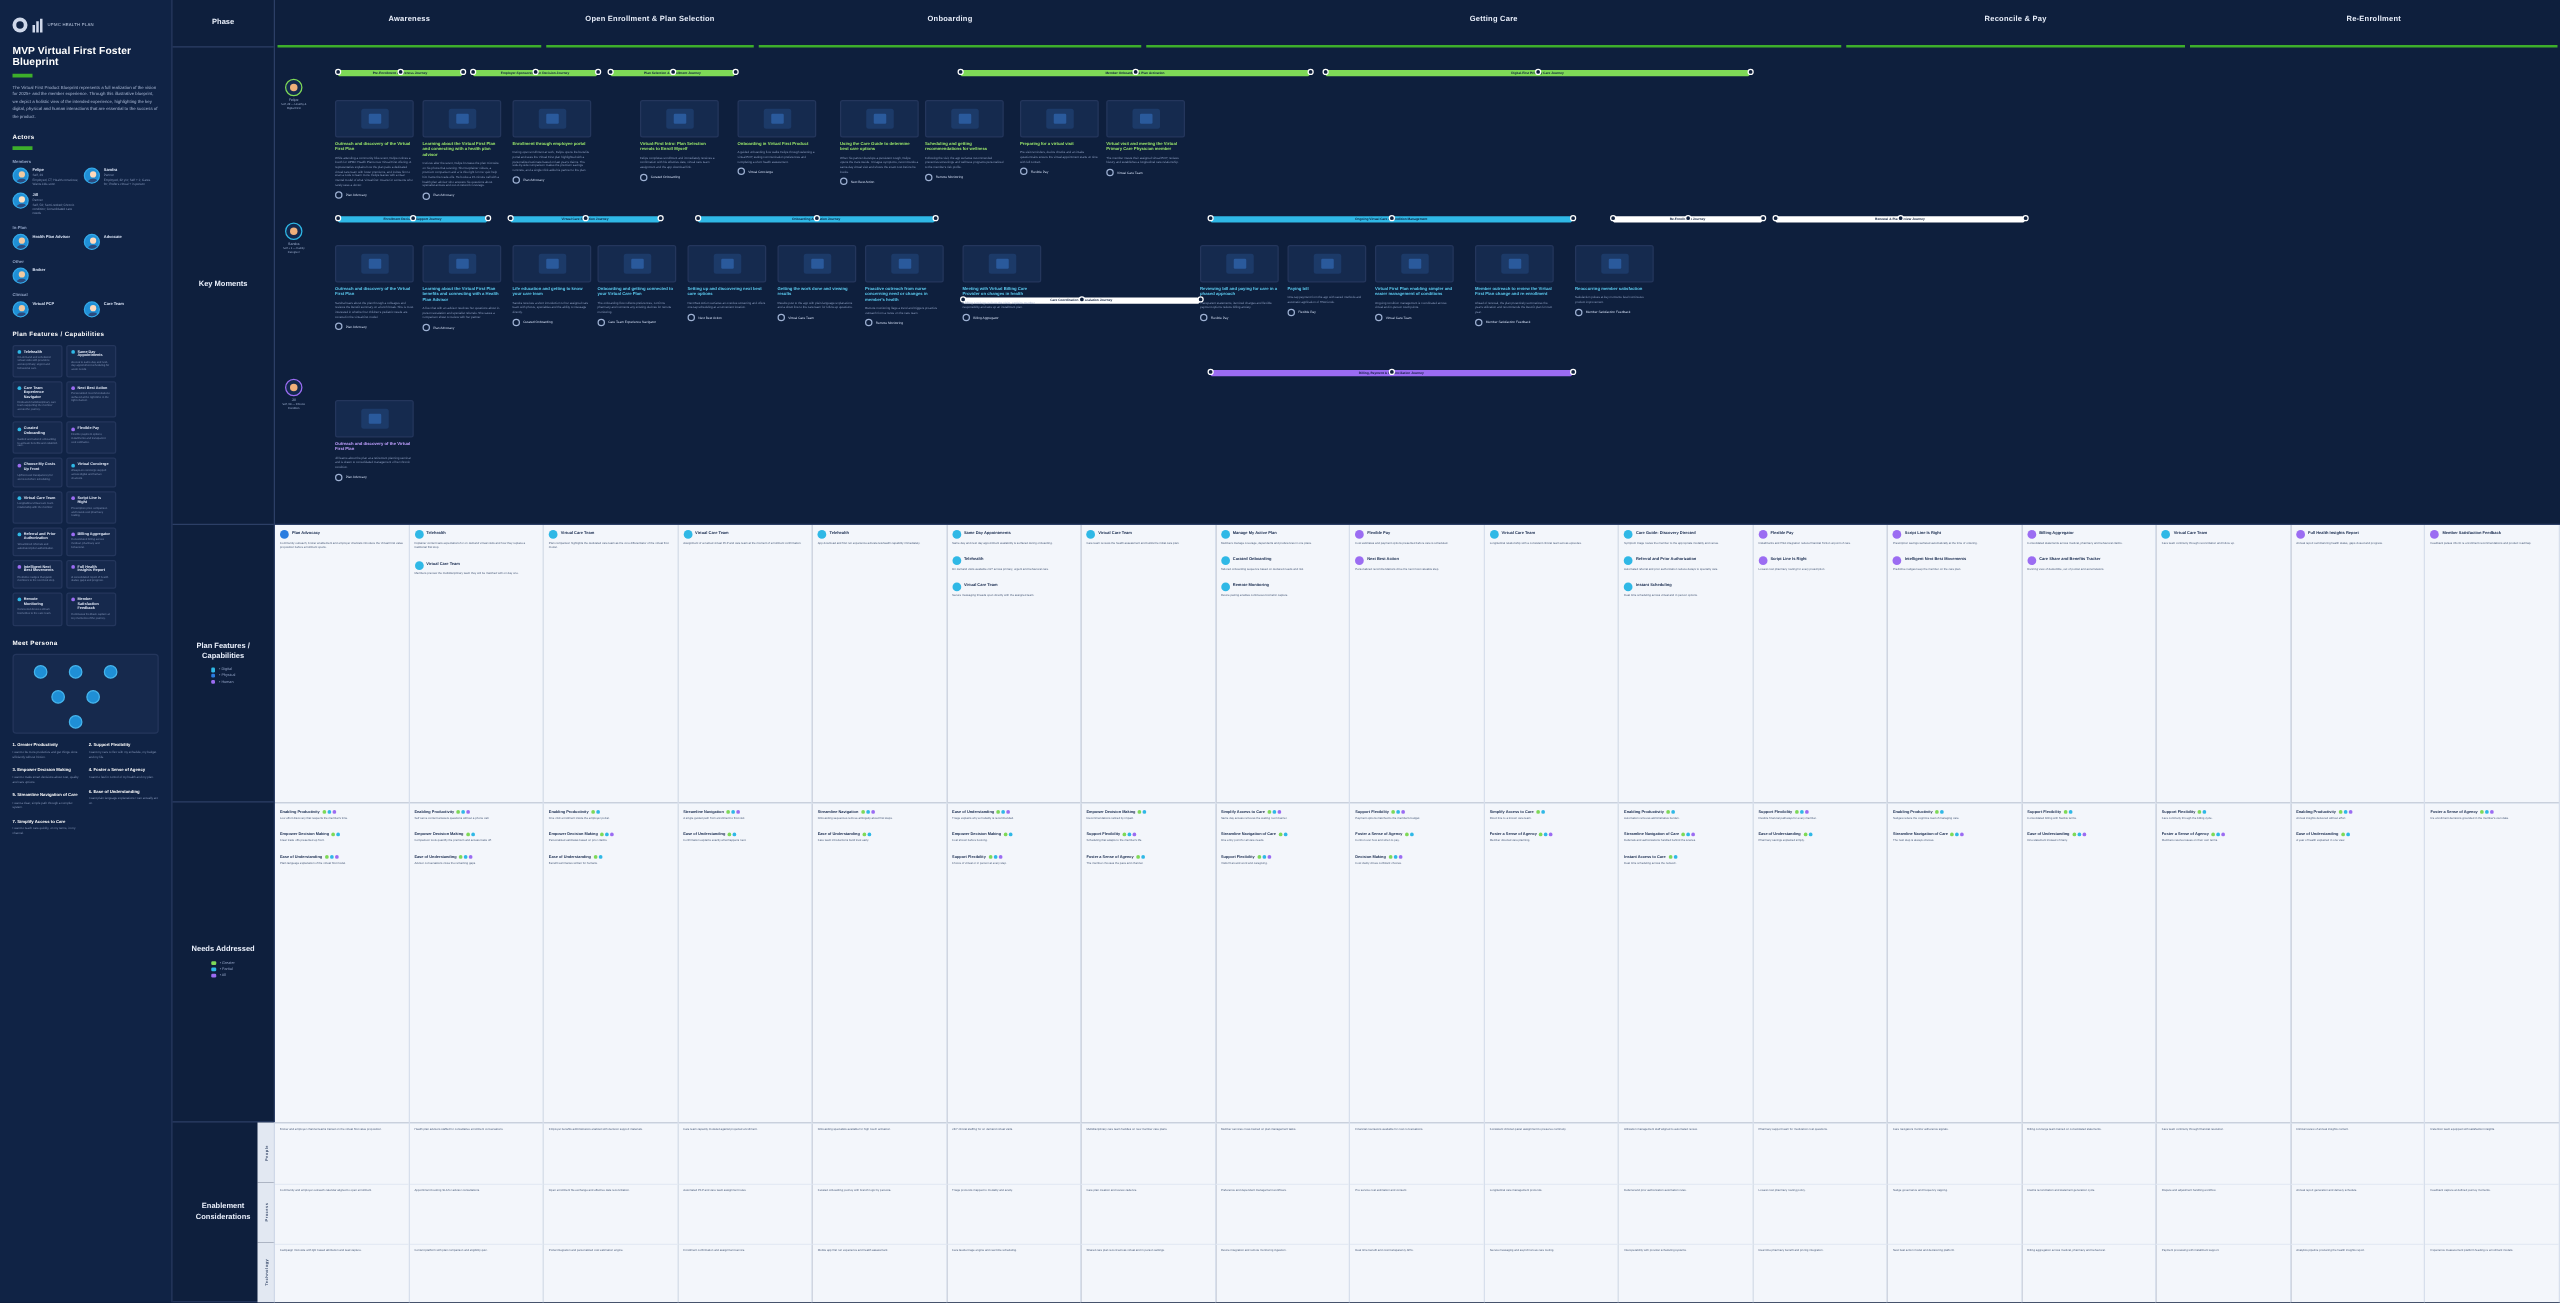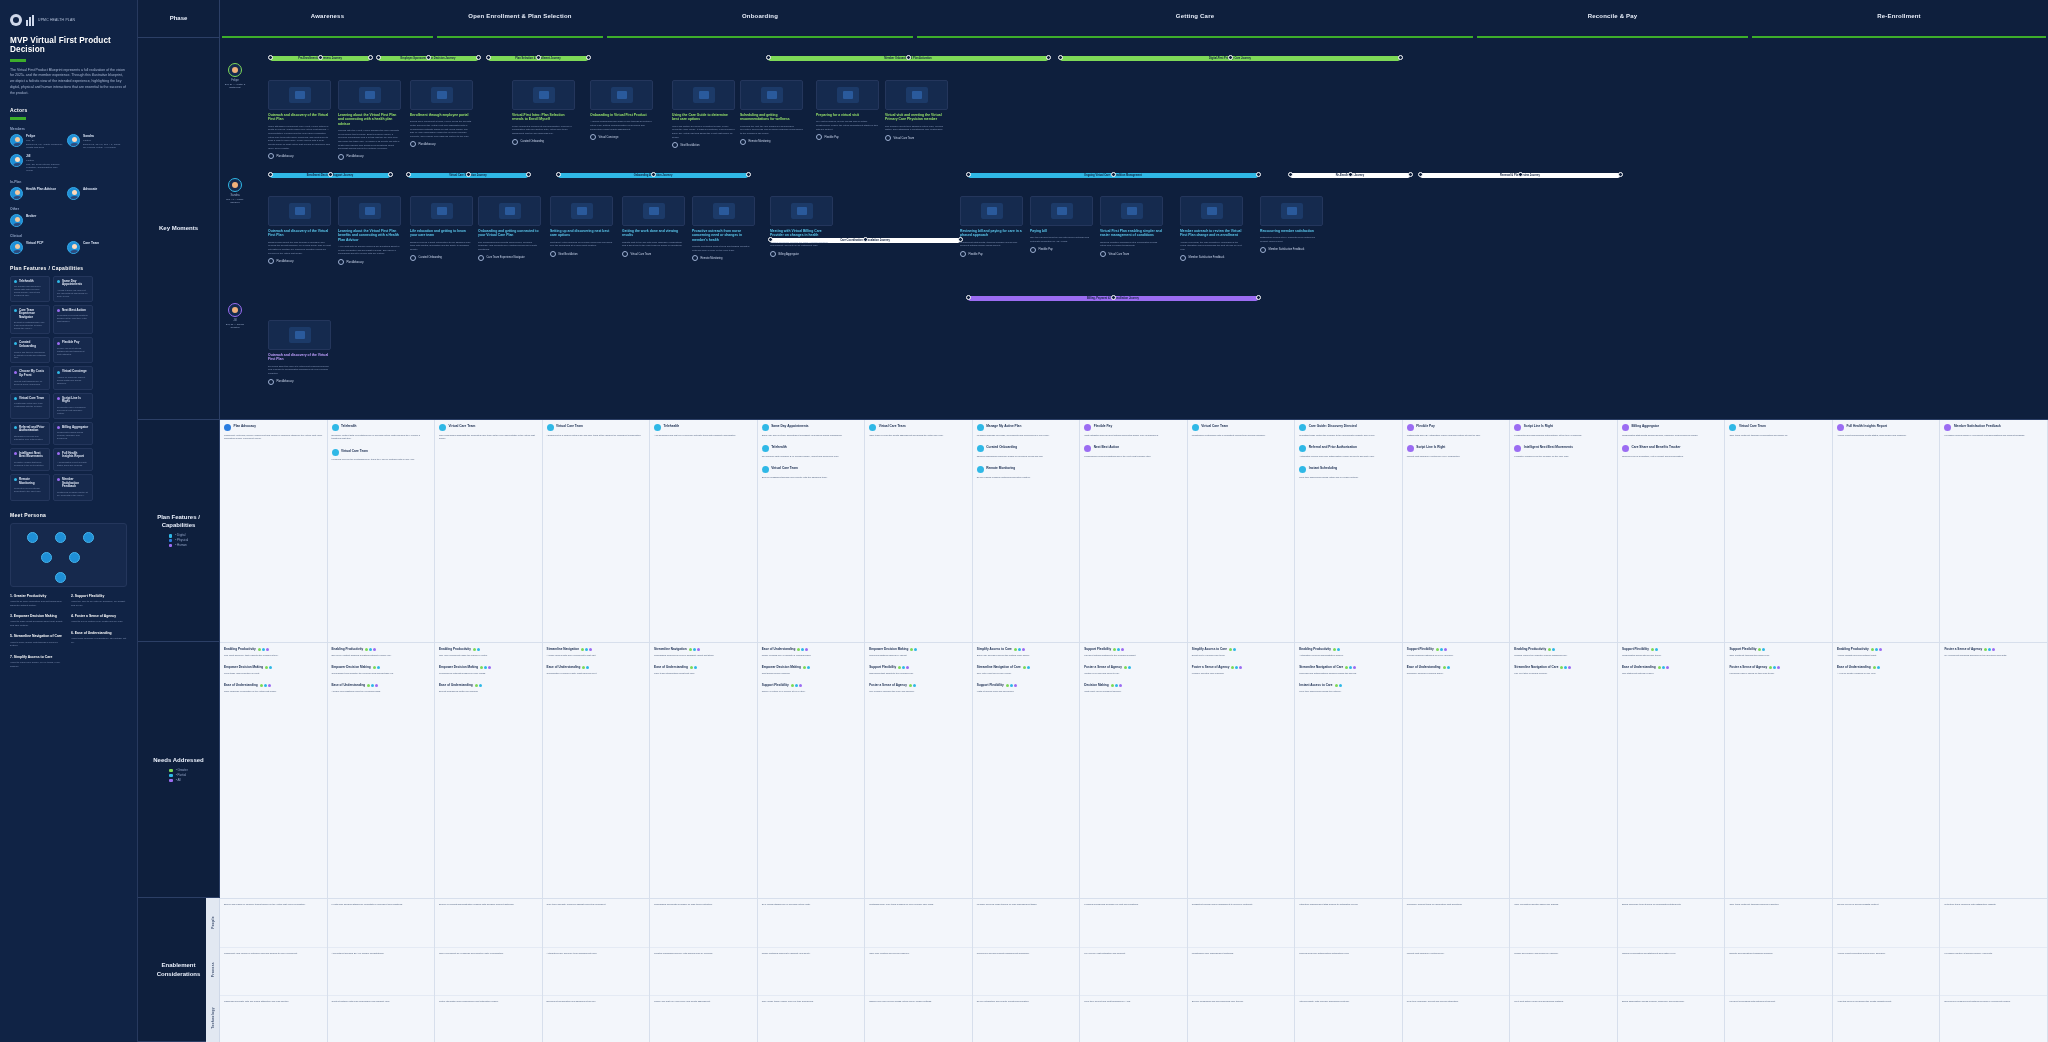--- a/index.html
+++ b/index.html
@@ -124,21 +124,21 @@
   <div class="sidebar">
     <div class="logo">
       <span class="logo-mark"></span>
       <span class="logo-bars">
           <i></i>
           <i></i>
           <i></i>
         </span>
       <span class="logo-txt">UPMC HEALTH PLAN</span>
     </div>
-    <div class="side-title">MVP Virtual First Product Decision</div>
+    <div class="side-title">MVP Virtual First Foster Blueprint</div>
     <div class="rule"></div>
     <div class="side-body">The Virtual First Product Blueprint represents a full realization of the vision for 2025+ and the member experience. Through this illustrative blueprint, we depict a holistic view of the intended experience, highlighting the key digital, physical and human interactions that are essential to the success of the product.</div>
 
     <div class="sec-h">Actors</div>
     <div class="rule"></div>
     <div id="actor-groups">
         <div class="sub-h">Members</div>
         <div class="actor-grid">
           <div class="actor">
             <div class="av "></div>

